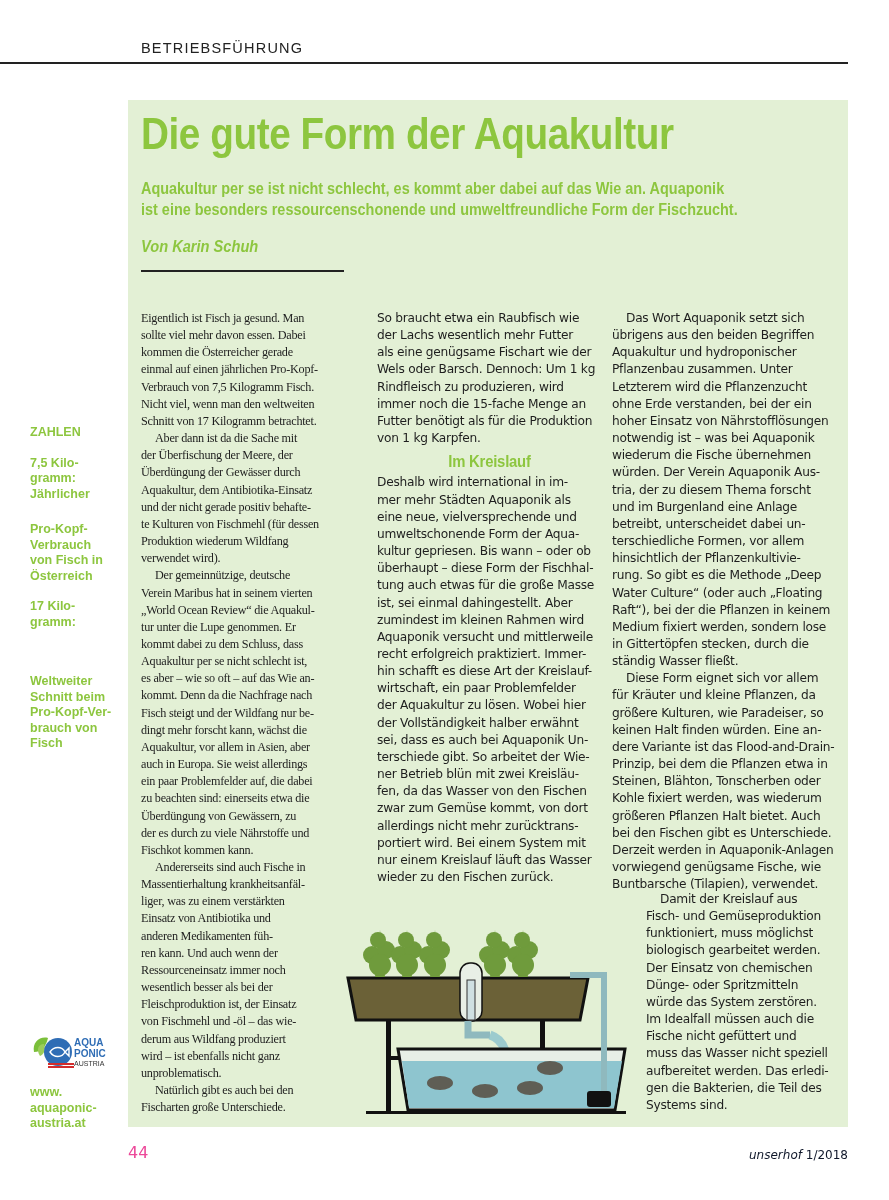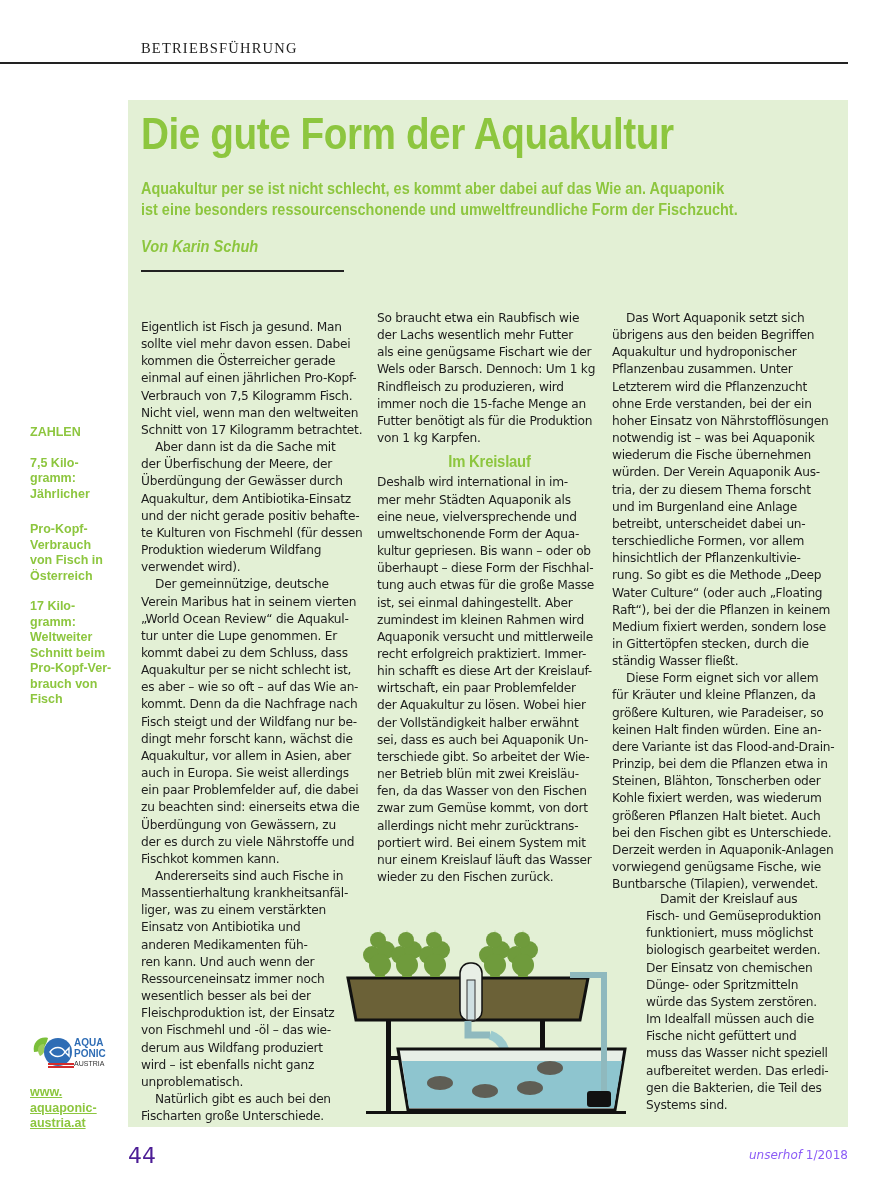--- a/index.html
+++ b/index.html
@@ -1,39 +1,39 @@
 <!DOCTYPE html>
 <html><head>
 <meta charset="utf-8">
 <style>
   html,body{margin:0;padding:0;background:#ffffff;}
   body{width:889px;height:1200px;position:relative;overflow:hidden;font-family:"DejaVu Sans",sans-serif;color:#1e1e1e;}
-  .section-label{position:absolute;left:141px;top:40px;font-family:Liberation Serif, serif;font-size:14.5px;letter-spacing:1.2px;color:#222;}
+  .section-label{position:absolute;left:141px;top:40px;font-family:Liberation Sans, sans-serif;font-size:14.5px;letter-spacing:1.2px;color:#222;}
   .header-rule{position:absolute;left:0;top:62px;width:848px;height:2px;background:#222;}
   .panel{position:absolute;left:128px;top:100px;width:720px;height:1027px;background:#e3f0d5;}
   .title{position:absolute;left:141px;top:108px;font-family:"Liberation Sans",sans-serif;font-weight:bold;font-size:45px;color:#8dc63f;letter-spacing:-0.5px;transform:scaleX(0.86);transform-origin:left top;white-space:nowrap;}
   .lead{position:absolute;left:141px;top:178px;width:760px;font-family:"Liberation Sans",sans-serif;font-weight:bold;font-size:16.8px;line-height:21px;color:#8dc63f;transform:scaleX(0.86);transform-origin:left top;}
   .byline{position:absolute;left:141px;top:237px;font-family:"Liberation Sans",sans-serif;font-weight:bold;font-style:italic;font-size:17px;color:#8dc63f;transform:scaleX(0.86);transform-origin:left top;white-space:nowrap;}
   .byline-rule{position:absolute;left:141px;top:270px;width:203px;height:1.5px;background:#222;}
   .col{position:absolute;font-family:"DejaVu Sans",sans-serif;font-size:12.2px;line-height:17.15px;color:#1e1e1e;letter-spacing:-0.25px;}
   .col p{margin:0;white-space:nowrap;}
   .col .ind{padding-left:14px;}
-  .col1{left:141px;top:319px;}
+  .col1{left:141px;top:310px;font-family:Liberation Serif, serif;}
   .col2{left:377px;top:310px;}
   .col3{left:612px;top:310px;}
   .col3b{left:646px;top:891px;}
   .subhead{font-family:"Liberation Sans",sans-serif;font-weight:bold;font-size:16.5px;color:#8dc63f;text-align:center;width:225px;margin:6px 0 4px 0;transform:scaleX(0.9);}
   .sidebar{position:absolute;left:30px;top:425px;width:95px;font-family:"Liberation Sans",sans-serif;font-weight:bold;font-size:12.5px;line-height:15.5px;color:#8dc63f;}
   .sidebar p{margin:0 0 15px 0;}
   .logo{position:absolute;left:30px;top:1032px;width:82px;height:40px;}
   .url{position:absolute;left:30px;top:1085px;font-family:"Liberation Sans",sans-serif;font-weight:bold;font-size:12.5px;line-height:15.5px;color:#8dc63f;}
-  .url span{display:block;text-decoration:underline;}
+  .url span{display:block;}
   .illustration{position:absolute;left:340px;top:895px;width:290px;height:225px;}
-  .page-num{position:absolute;left:128px;top:1143px;font-family:"DejaVu Sans",sans-serif;font-size:22px;color:#4c1d95;}
-  .footer-mag{position:absolute;right:41px;top:1148px;font-family:"DejaVu Sans",sans-serif;font-size:12px;color:#8b5cf6;}
+  .page-num{position:absolute;left:128px;top:1143px;font-family:"DejaVu Sans",sans-serif;font-size:16px;color:#ec4899;}
+  .footer-mag{position:absolute;right:41px;top:1148px;font-family:"DejaVu Sans",sans-serif;font-size:12px;color:#0f172a;}
   .footer-mag i{font-style:italic;}
 </style>
 </head>
 <body>
 
 <div class="section-label">BETRIEBSFÜHRUNG</div>
 <div class="header-rule"></div>
 
 <div class="panel"></div>
 
@@ -52,21 +52,21 @@
       <span style="display: block;">gramm:</span>
       <span style="display: block;">Jährlicher</span>
       <span style="display: block; margin-top: 20px;">Pro-Kopf-</span>
       <span style="display: block;">Verbrauch</span>
       <span style="display: block;">von Fisch in</span>
       <span style="display: block;">Österreich</span>
     </p>
   <p id="fact1">
       <span style="display: block;">17 Kilo-</span>
       <span style="display: block;">gramm:</span>
-      <span style="display: block;">Weltweiter</span>
+      <span style="display: block; margin-top: 44px;">Weltweiter</span>
       <span style="display: block;">Schnitt beim</span>
       <span style="display: block;">Pro-Kopf-Ver-</span>
       <span style="display: block;">brauch von</span>
       <span style="display: block;">Fisch</span>
     </p>
 </div>
 
 <svg class="logo" viewBox="0 0 82 40">
   <path d="M4 20 C2 10 10 4 18 6 C16 14 12 20 4 20 Z" fill="#7bbf3a"></path>
   <path d="M10 24 C6 18 8 12 14 12 C16 18 14 22 10 24 Z" fill="#9ccd5a"></path>

